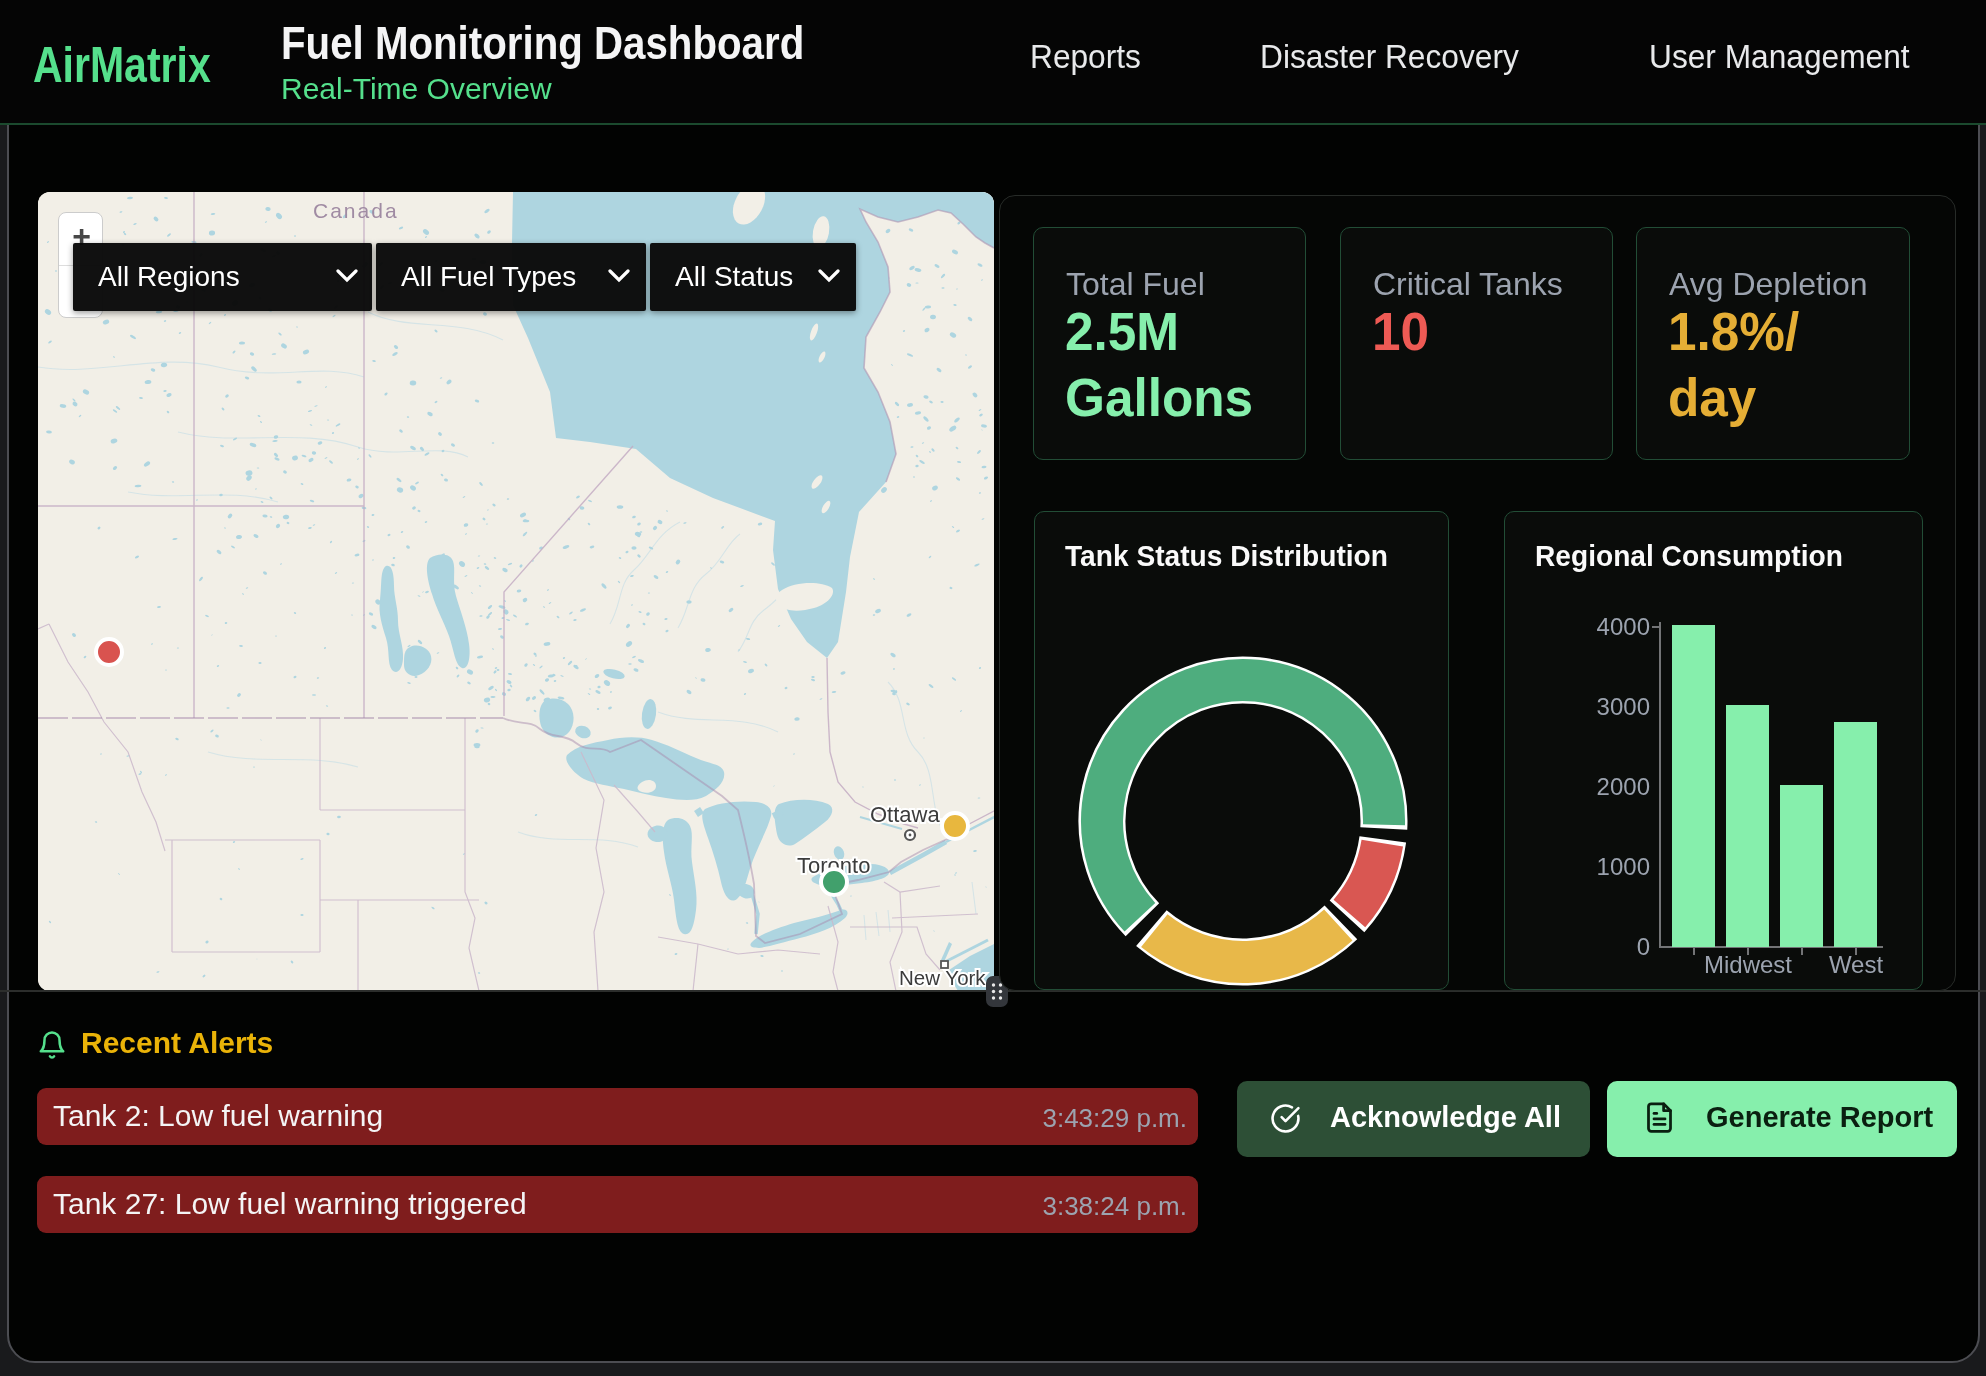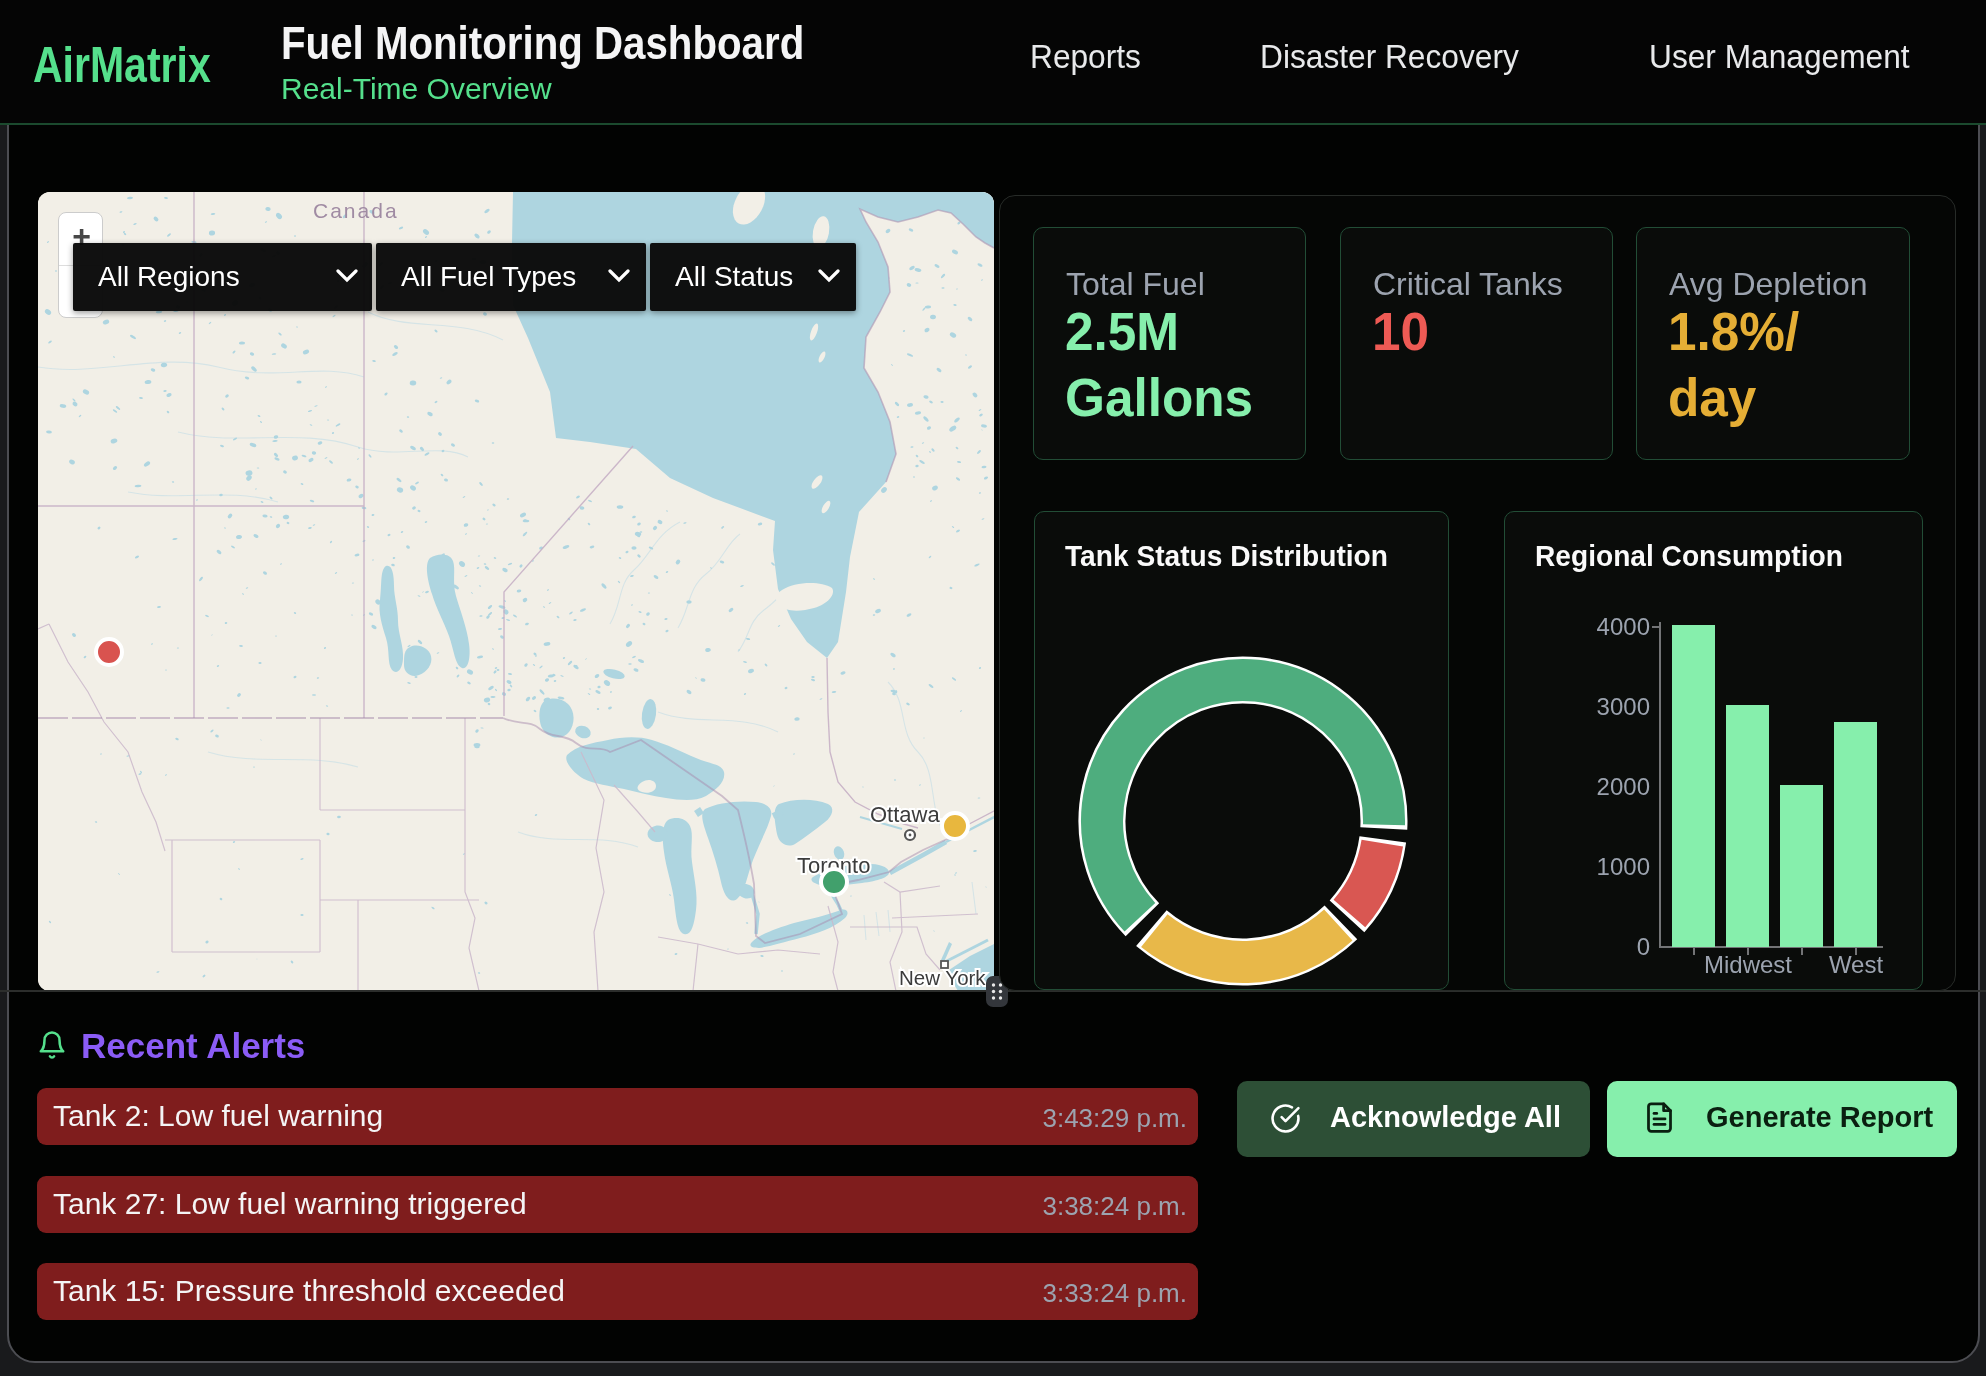--- a/index.html
+++ b/index.html
@@ -34,21 +34,21 @@
 #rp { position:absolute; left:999px; top:195px; width:957px; height:796px;
   border:1px solid #272b28; border-radius:16px; background:#050605; }
 .scard { position:absolute; top:31px; width:273px; height:233px; background:#0a0c0a;
   border:1px solid #224d36; border-radius:10px; }
 .slabel { position:absolute; left:32px; top:38px; font-size:32px; color:#9ca3af; }
 .sval { position:absolute; left:31px; top:70px; font-size:54px; font-weight:bold; line-height:66px; transform:scaleX(0.95); transform-origin:left top; }
 .ccard { position:absolute; top:315px; height:479px; background:#0a0c0a;
   border:1px solid #224d36; border-radius:10px; }
 .ctitle { position:absolute; left:30px; top:28px; font-size:29px; font-weight:bold; color:#fafafa; transform:scaleX(0.97); transform-origin:left top; }
 
-#alerthead { position:absolute; left:81px; top:1026px; font-size:35px; font-weight:bold; color:#8b5cf6; }
+#alerthead { position:absolute; left:81px; top:1026px; font-size:30px; font-weight:bold; color:#eab308; }
 .arow { position:absolute; left:37px; width:1161px; height:57px; background:#7f1d1d; border-radius:9px; }
 .atext { position:absolute; left:16px; top:11px; font-size:30px; color:#f4f4f5; font-weight:500; }
 .atime { position:absolute; right:11px; top:15px; font-size:26px; color:#9ca3af;margin-left:22px; }
 .btn { position:absolute; top:1081px; height:76px; border-radius:10px; font-size:29px; font-weight:bold; }
 </style>
 </head>
 <body>
 <div id="stage">
   <div id="winframe"></div>
   <div id="hdr">
@@ -874,24 +874,20 @@
     </svg>
   <div id="alerthead">Recent Alerts</div>
   <div class="arow" style="top:1088px;">
     <div class="atext">Tank 2: Low fuel warning</div>
     <div class="atime">3:43:29 p.m.</div>
   </div>
   <div class="arow" style="top:1176px;">
     <div class="atext">Tank 27: Low fuel warning triggered</div>
     <div class="atime">3:38:24 p.m.</div>
   </div>
-  <div class="arow" style="top:1263px;">
-    <div class="atext">Tank 15: Pressure threshold exceeded</div>
-    <div class="atime">3:33:24 p.m.</div>
-  </div>
 
   <div class="btn" style="left:1237px; width:353px; background:#2d4f36; color:#fff;">
     <svg style="position:absolute; left:33px; top:22px;" width="31" height="31" viewBox="0 0 24 24" fill="none" stroke="#fff" stroke-width="2" stroke-linecap="round" stroke-linejoin="round">
         <path d="M21.8 10A10 10 0 1 1 17 3.34"></path>
         <path d="m9 11 3 3L22 4"></path>
       </svg>
     <div style="position:absolute; left:93px; top:20px;">Acknowledge All</div>
   </div>
   <div class="btn" style="left:1607px; width:350px; background:#86efac; color:#0a1f10;">
     <svg style="position:absolute; left:36px; top:20px;" width="33" height="33" viewBox="0 0 24 24" fill="none" stroke="#0a1f10" stroke-width="2" stroke-linecap="round" stroke-linejoin="round">

